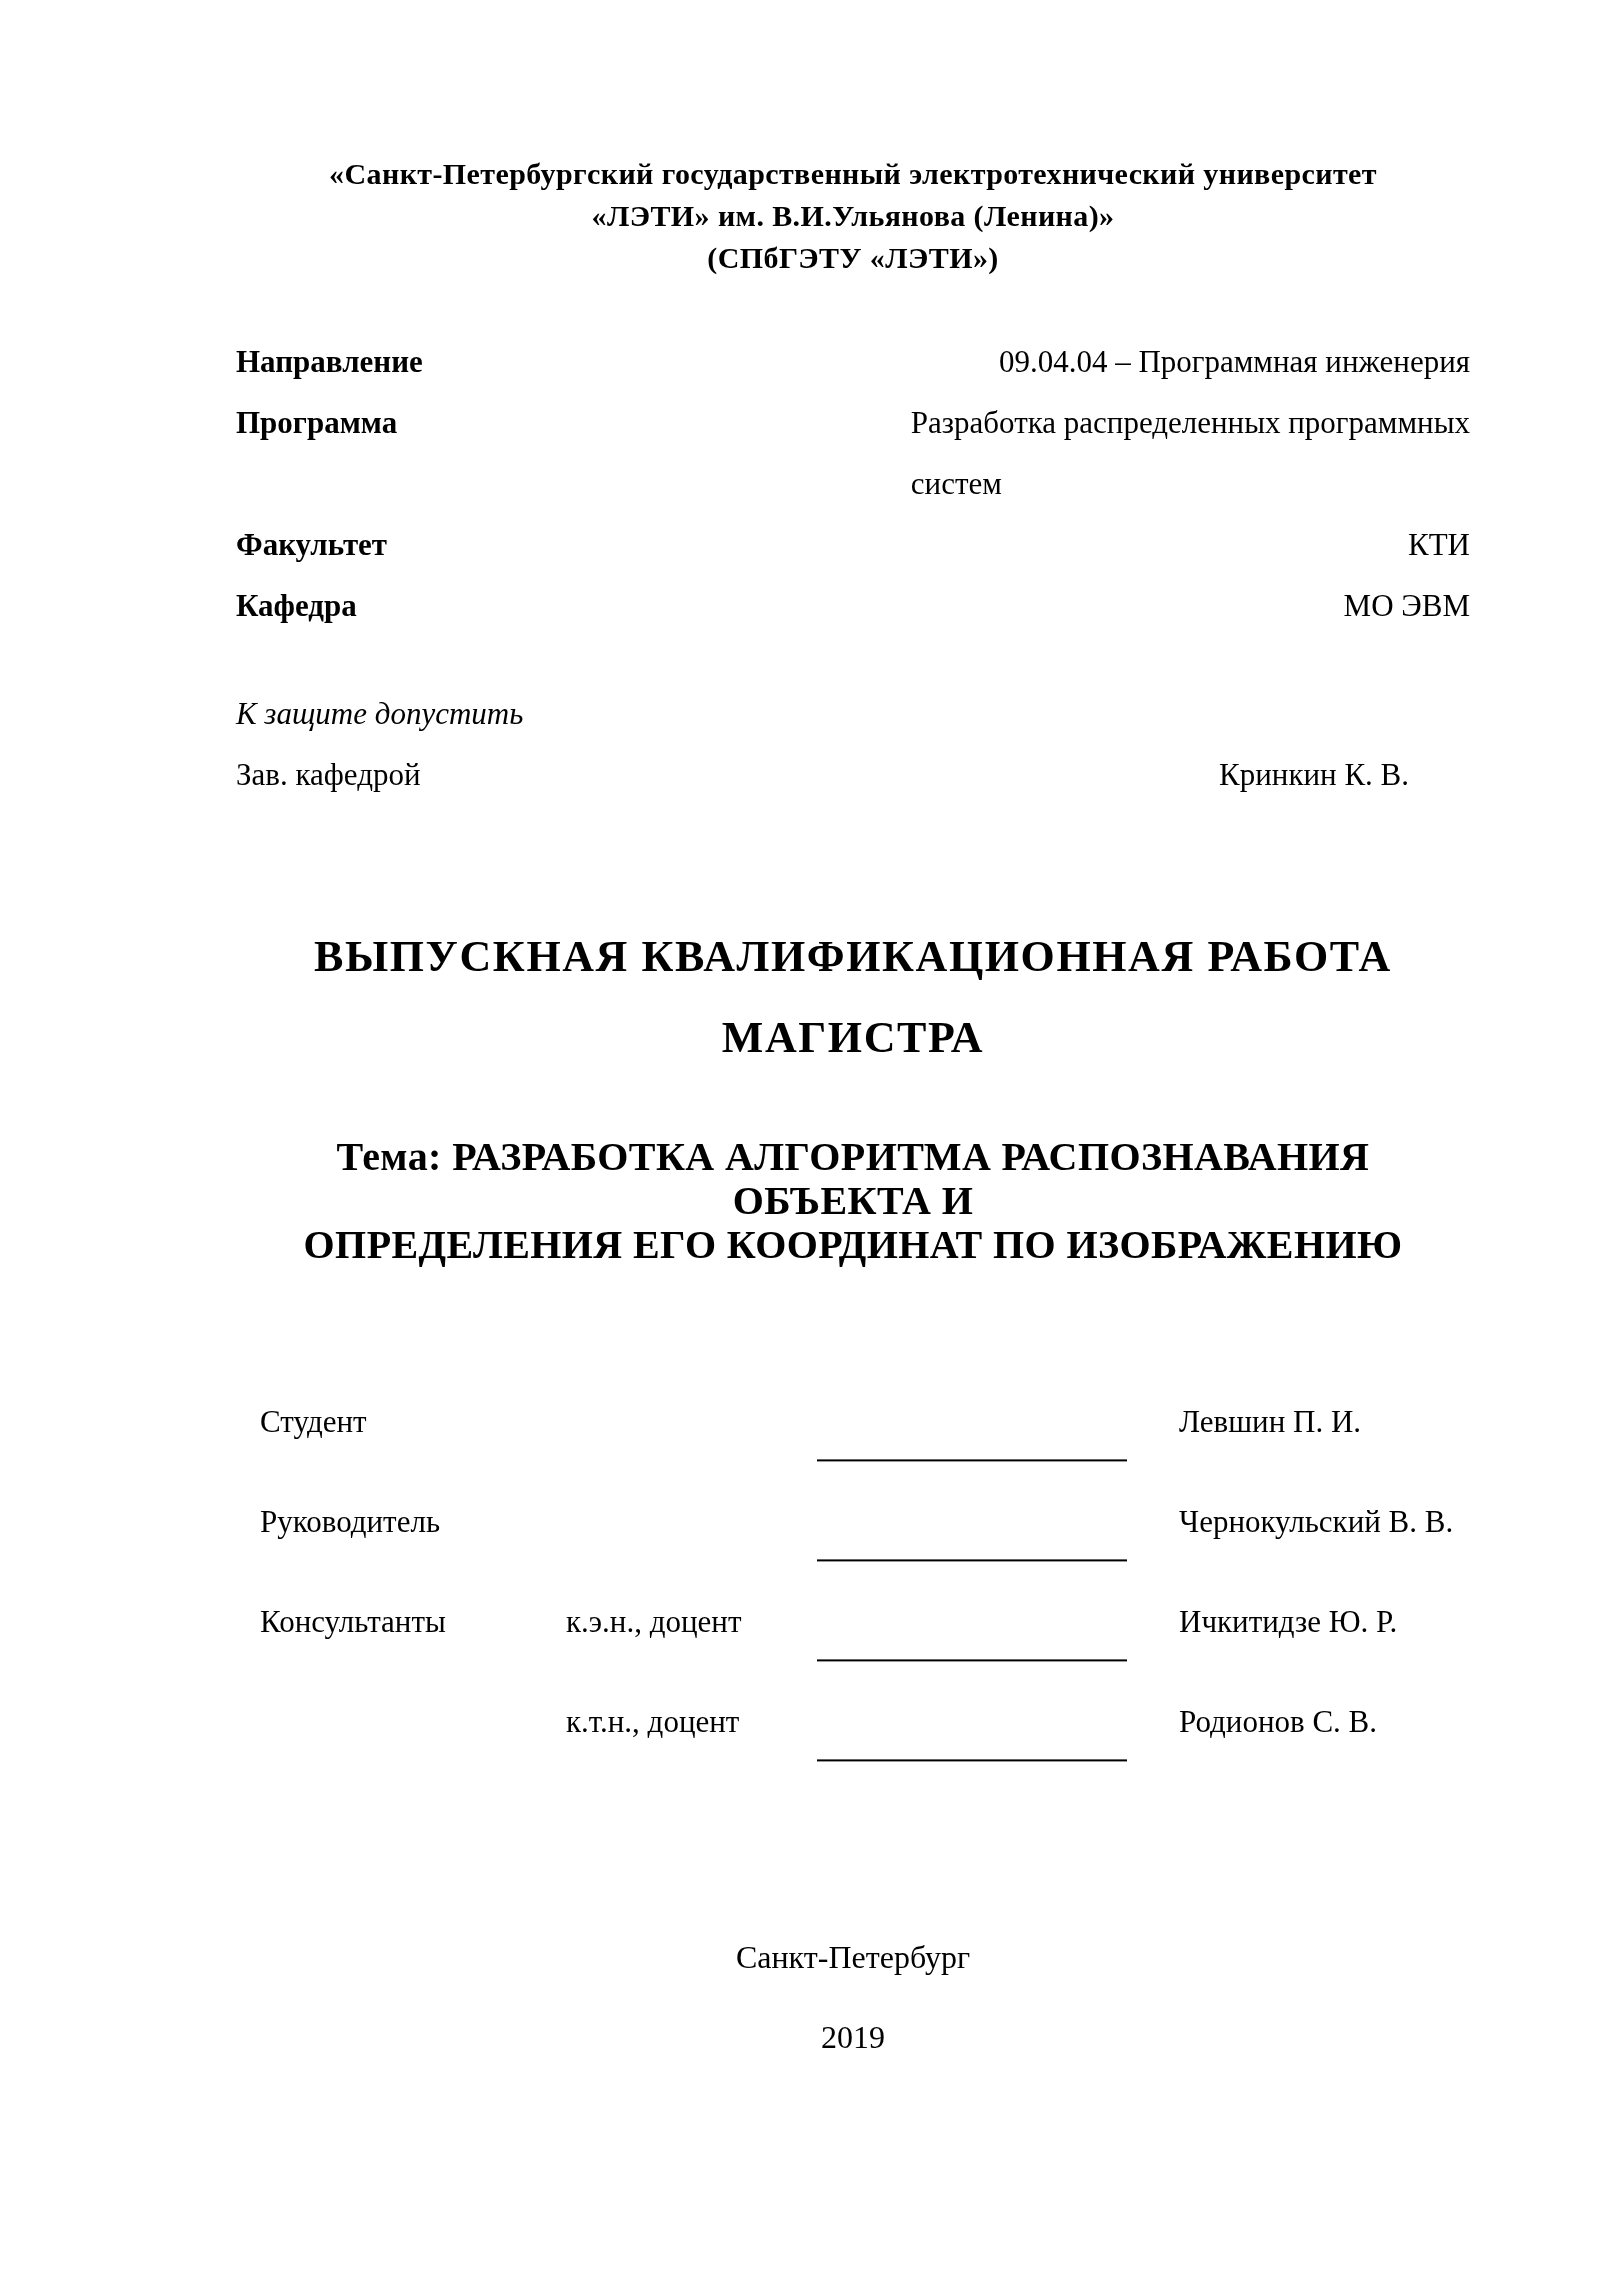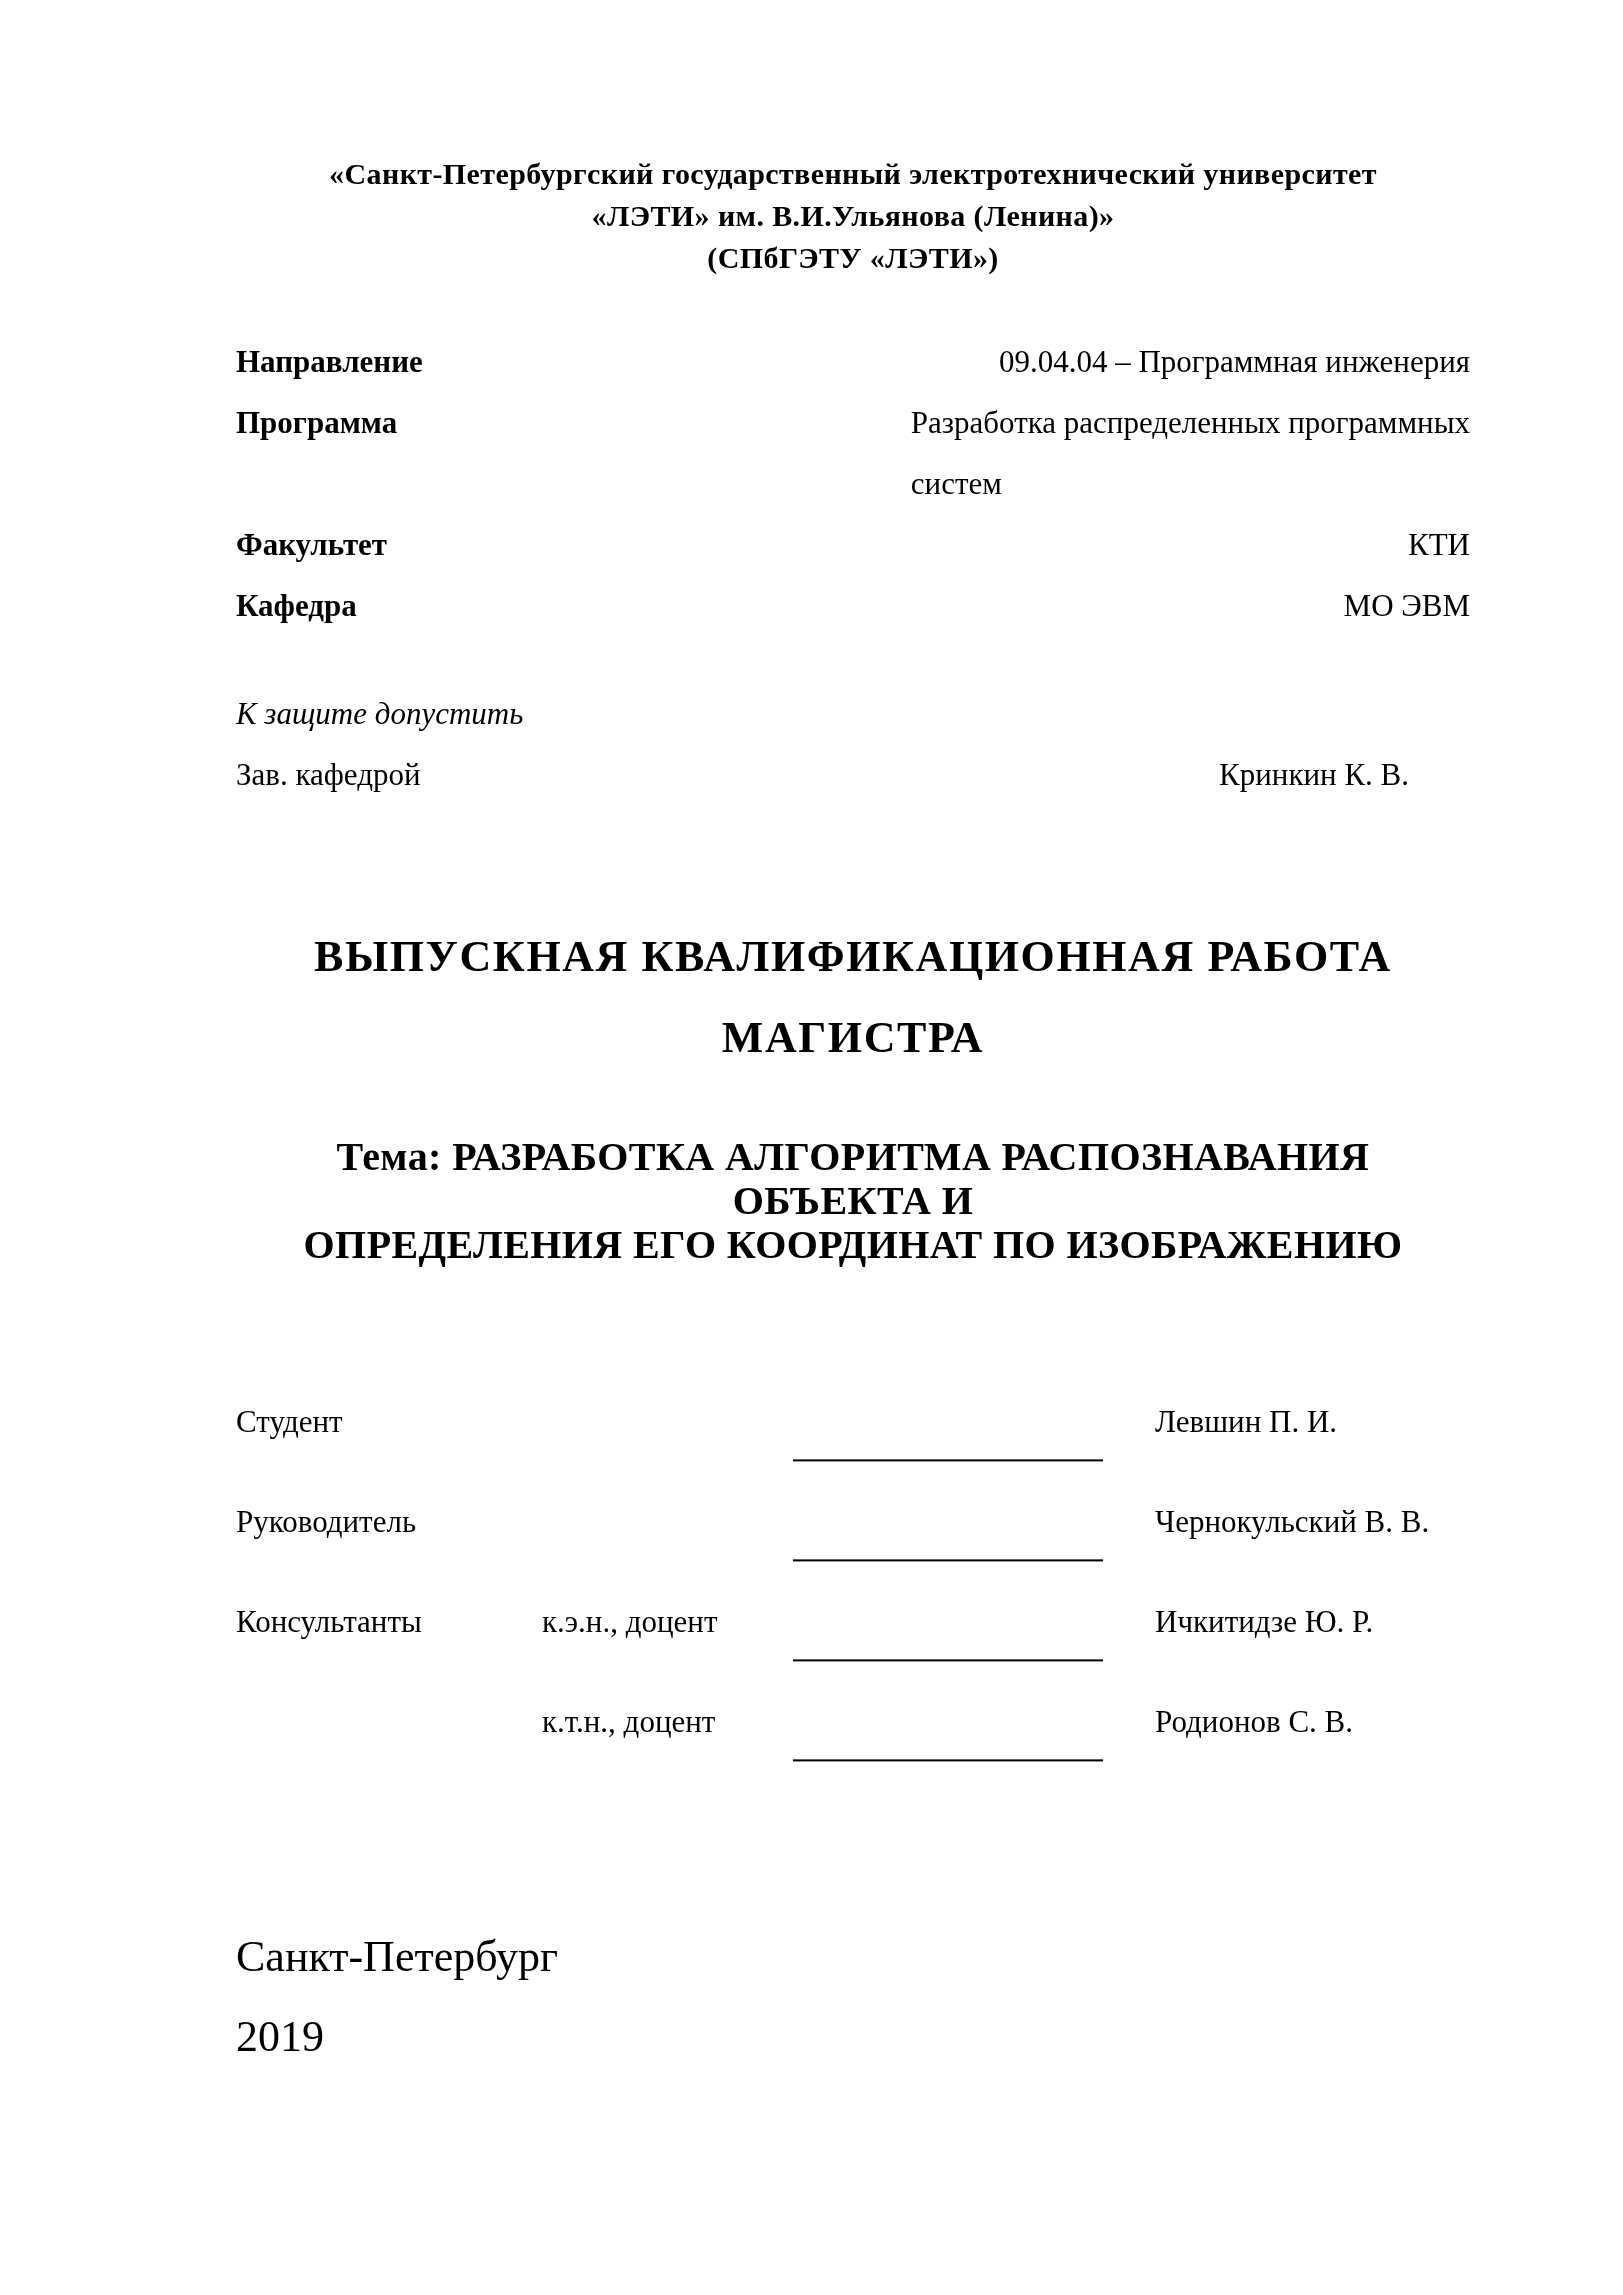--- a/index.html
+++ b/index.html
@@ -56,34 +56,34 @@
   }
   .signatures {
     margin-top: 124px;
     font-size: 31px;
   }
   .sig-row {
     display: flex;
     line-height: 61px;
     margin-bottom: 39px;
   }
-  .sig-role { width: 306px; flex-shrink: 0; white-space: nowrap; }
+  .sig-role { width: 306px; flex-shrink: 0; white-space: nowrap; margin-left: 24px; }
   .sig-degree { width: 251px; flex-shrink: 0; white-space: nowrap; }
   .sig-line {
     width: 310px; flex-shrink: 0;
     align-self: flex-end;
     height: 44px;
     border-bottom: 2.4px solid #000000;
     transform: translateY(9.4px);
   }
   .sig-name { margin-left: 52px; white-space: nowrap; }
   .footer {
     margin-top: 165px;
-    text-align: left;
-    font-size: 44px;
+    text-align: center;
+    font-size: 32px;
     line-height: 80px;
   }
 </style>
 </head>
 <body>
 
 <div class="page">
 
   <div class="header">
     <div>«Санкт-Петербургский государственный электротехнический университет</div>

